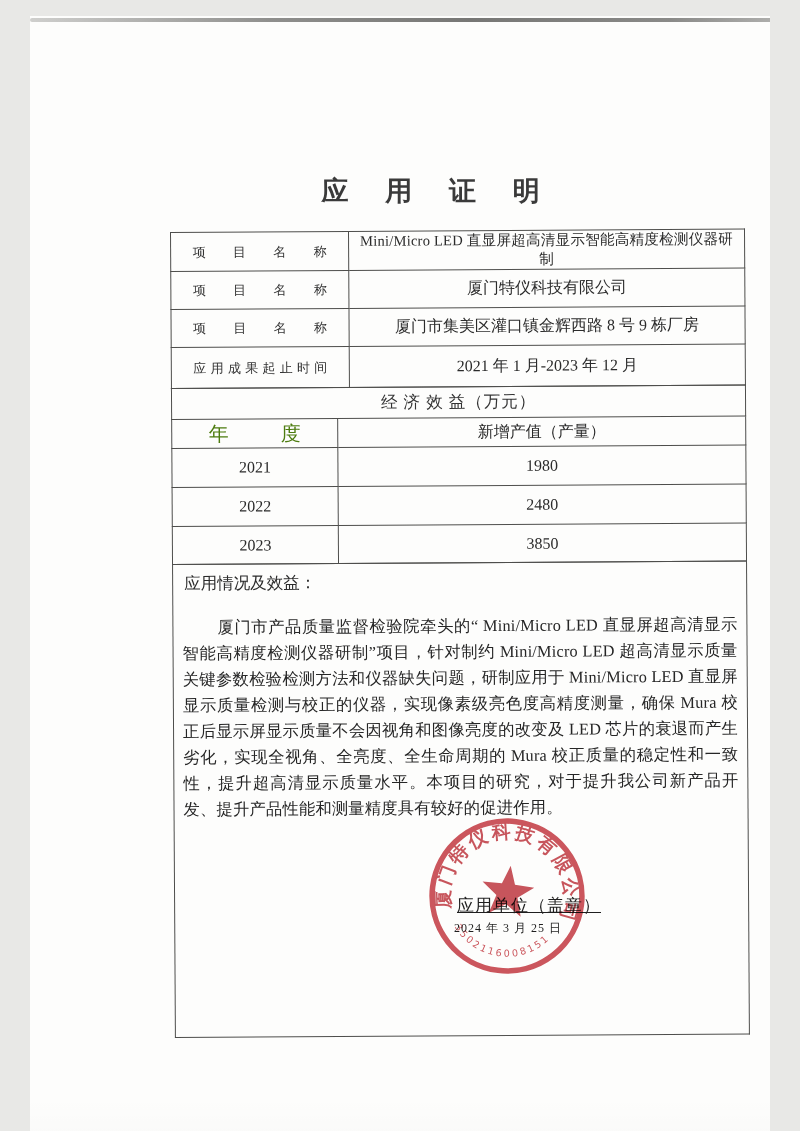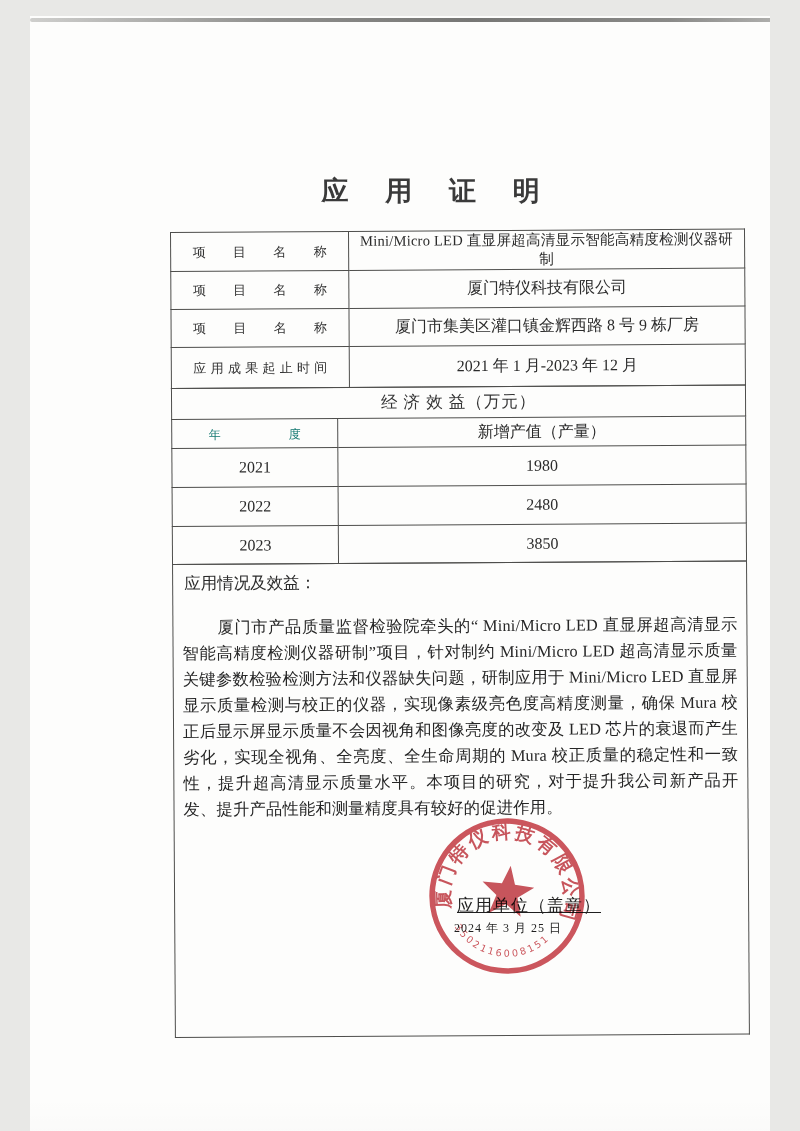--- a/index.html
+++ b/index.html
@@ -39,21 +39,21 @@
     overflow:hidden;
   }
   .label-justify{
     display:inline-block;width:134px;
     text-align:justify;text-align-last:justify;
     font-size:13px;color:#333;
   }
   .label-short{
     display:inline-block;width:92px;
     text-align:justify;text-align-last:justify;
-    font-size:12px;color:#0f766e;
+    font-size:20px;color:#4d7c0f;
   }
   .val-long{font-size:14.6px;letter-spacing:0.2px;}
   .econ-head{font-size:16.5px;letter-spacing:1px;color:#333;}
   .big-cell{
     vertical-align:top;text-align:left;
     padding:6px 9px;
   }
   .apply-heading{font-size:16.5px;color:#2b2b2b;margin:2px 0 0 2px;}
   .apply-paragraph{
     margin:20px 0 0 0;

